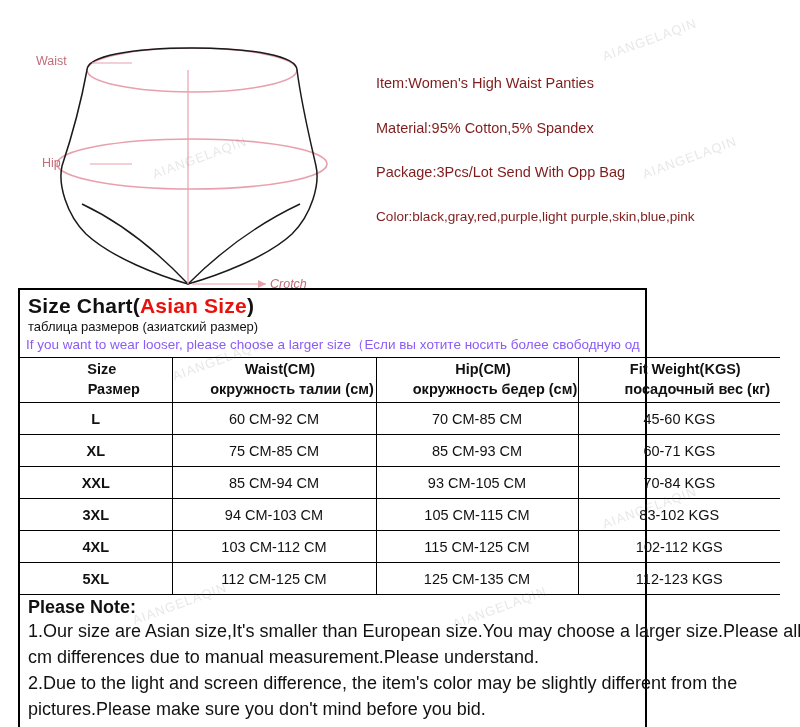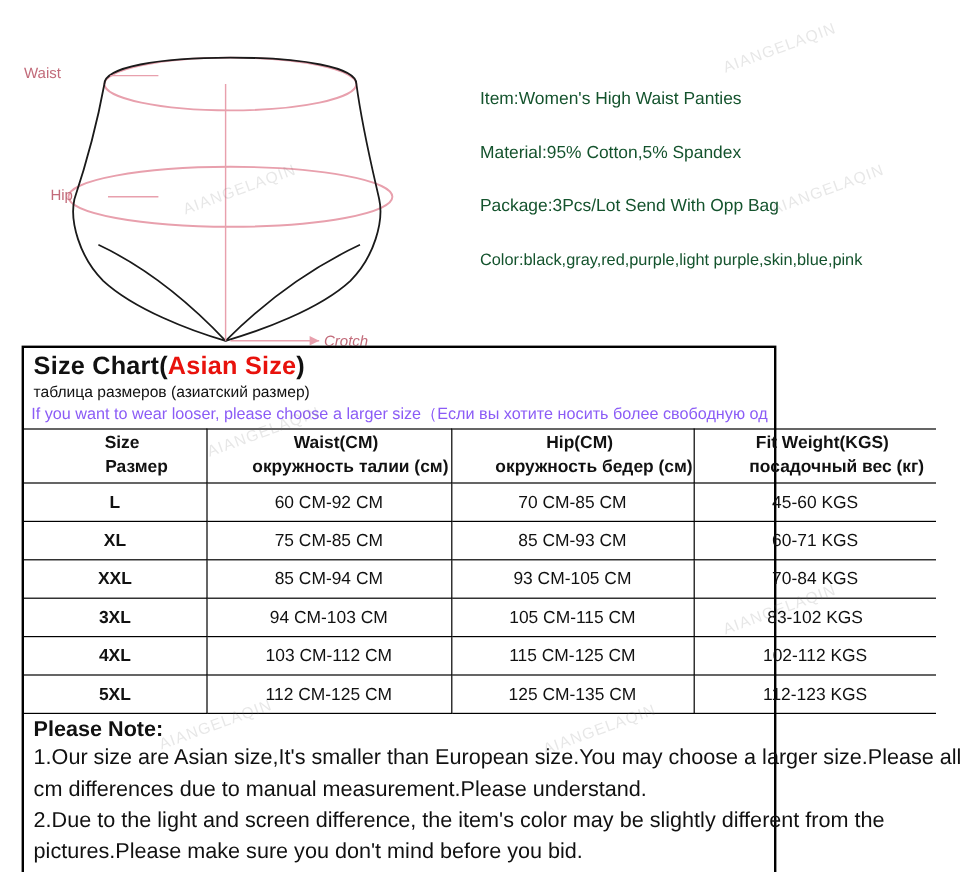--- a/index.html
+++ b/index.html
@@ -32,26 +32,26 @@
   .diagram {
     position: absolute;
     left: 20px;
     top: 8px;
     width: 360px;
     height: 280px;
   }
 
   .info-block {
     position: absolute;
-    left: 400px;
+    left: 376px;
     top: 74px;
     width: 390px;
     font-size: 14.5px;
     line-height: 1.35;
-    color: #14532d;
+    color: #7f1d1d;
   }
   .info-line {
     margin-bottom: 25px;
     white-space: nowrap;
   }
   .info-line.small {
     font-size: 13.6px;
   }
 
   
@@ -186,21 +186,21 @@
 
         <line x1="168" y1="62" x2="168" y2="276" stroke="#e8a0ad" stroke-width="1.2"></line>
 
         <line x1="72" y1="55" x2="112" y2="55" stroke="#e8a0ad" stroke-width="1.2"></line>
 
         <line x1="70" y1="156" x2="112" y2="156" stroke="#e8a0ad" stroke-width="1.2"></line>
 
         <line x1="172" y1="276" x2="246" y2="276" stroke="#e8a0ad" stroke-width="1.2"></line>
         <polygon points="246,276 238,272 238,280" fill="#e8a0ad"></polygon>
       </svg>
-      <span class="dlabel" style="left:0; top:46px;">Waist</span>
+      <span class="dlabel" style="left:16px; top:46px;">Waist</span>
       <span class="dlabel" style="left:22px; top:148px;">Hip</span>
       <span class="dlabel" style="left:250px; top:269px;font-style:italic;">Crotch</span>
     </div>
 
     <div class="info-block">
       <div class="info-line">Item:Women's High Waist Panties</div>
       <div class="info-line">Material:95% Cotton,5% Spandex</div>
       <div class="info-line">Package:3Pcs/Lot Send With Opp Bag</div>
       <div class="info-line small">Color:black,gray,red,purple,light purple,skin,blue,pink</div>
     </div>

